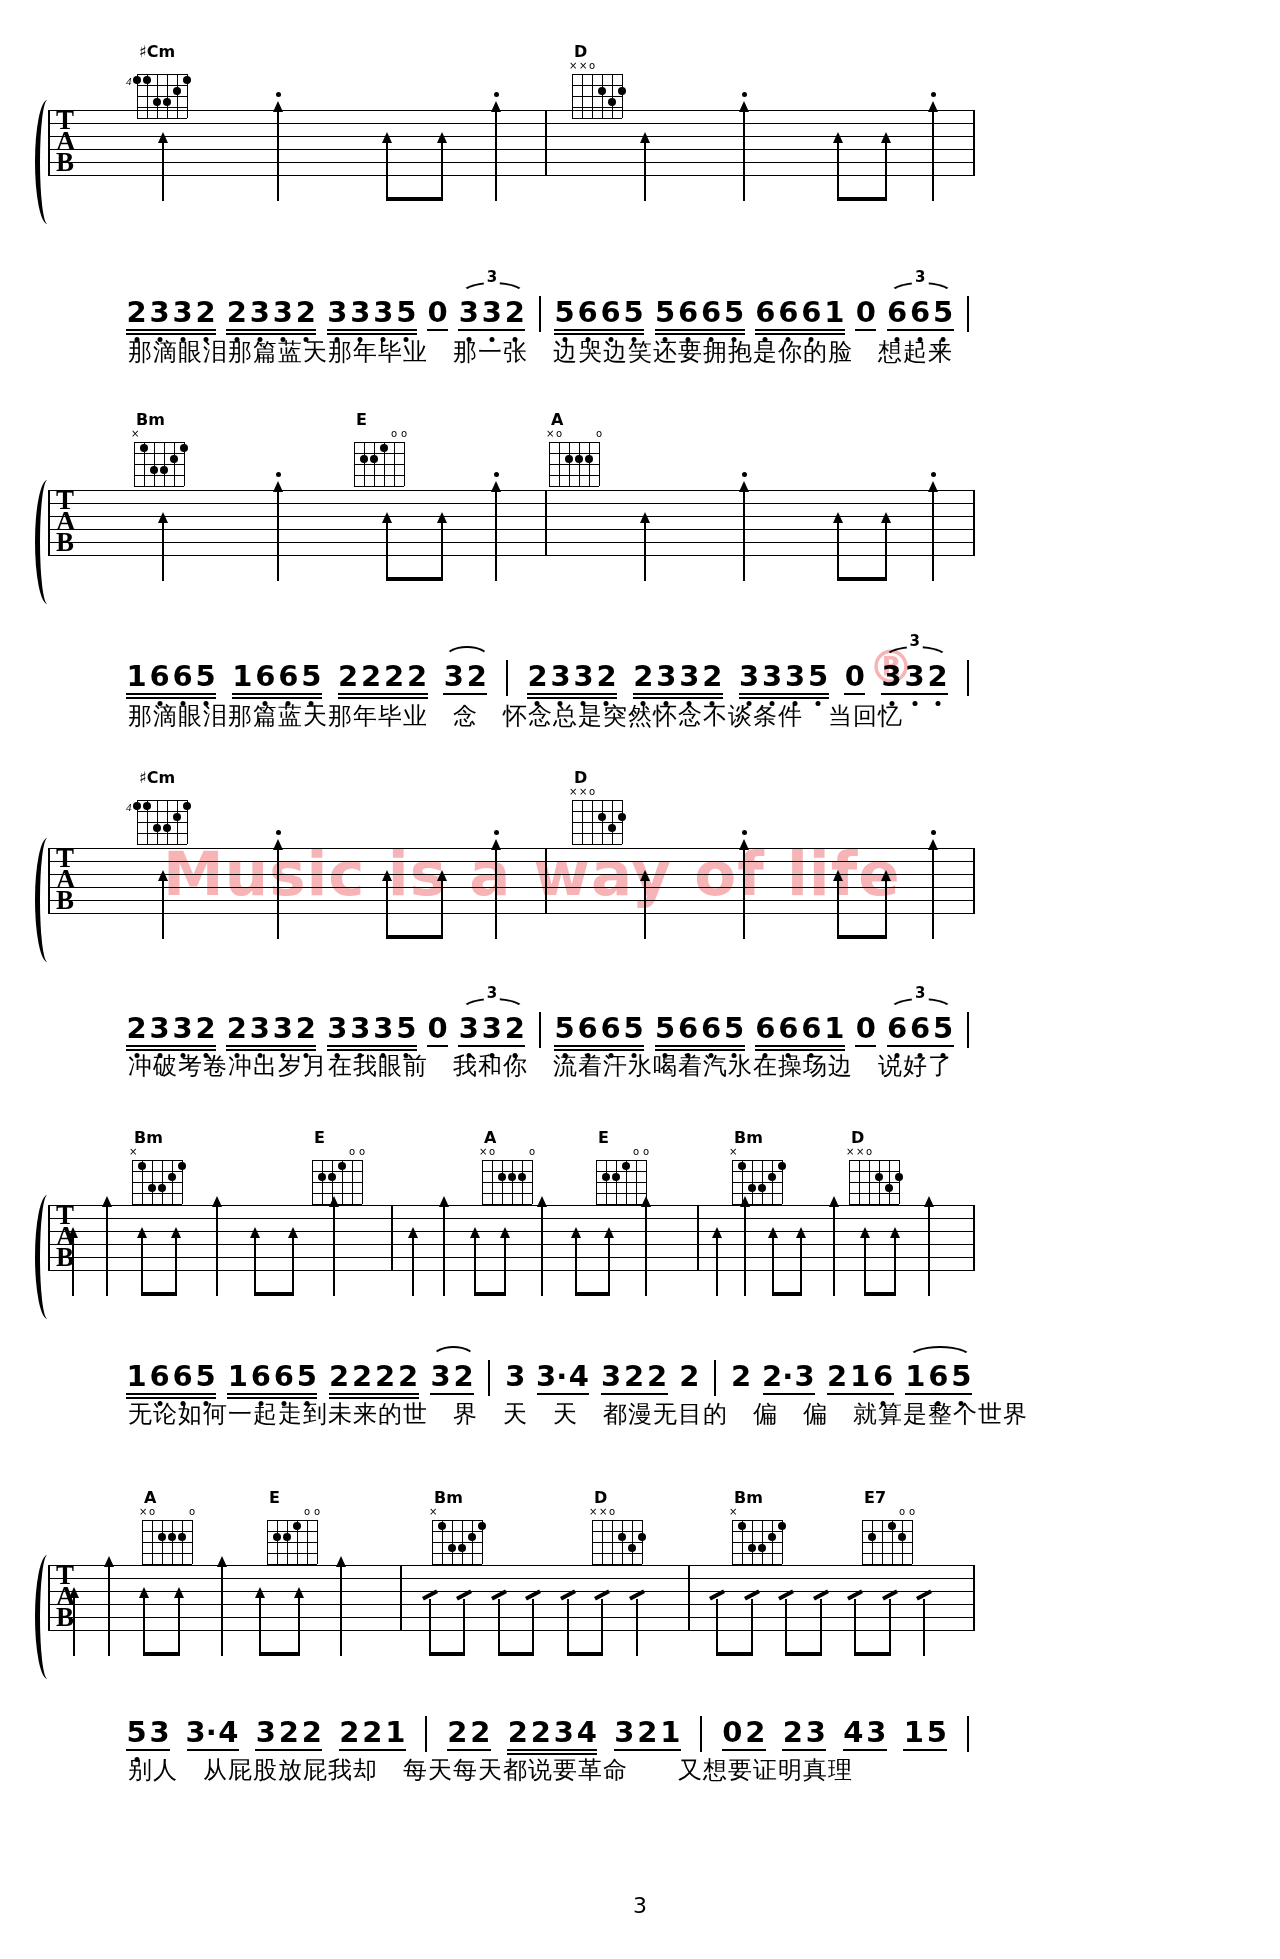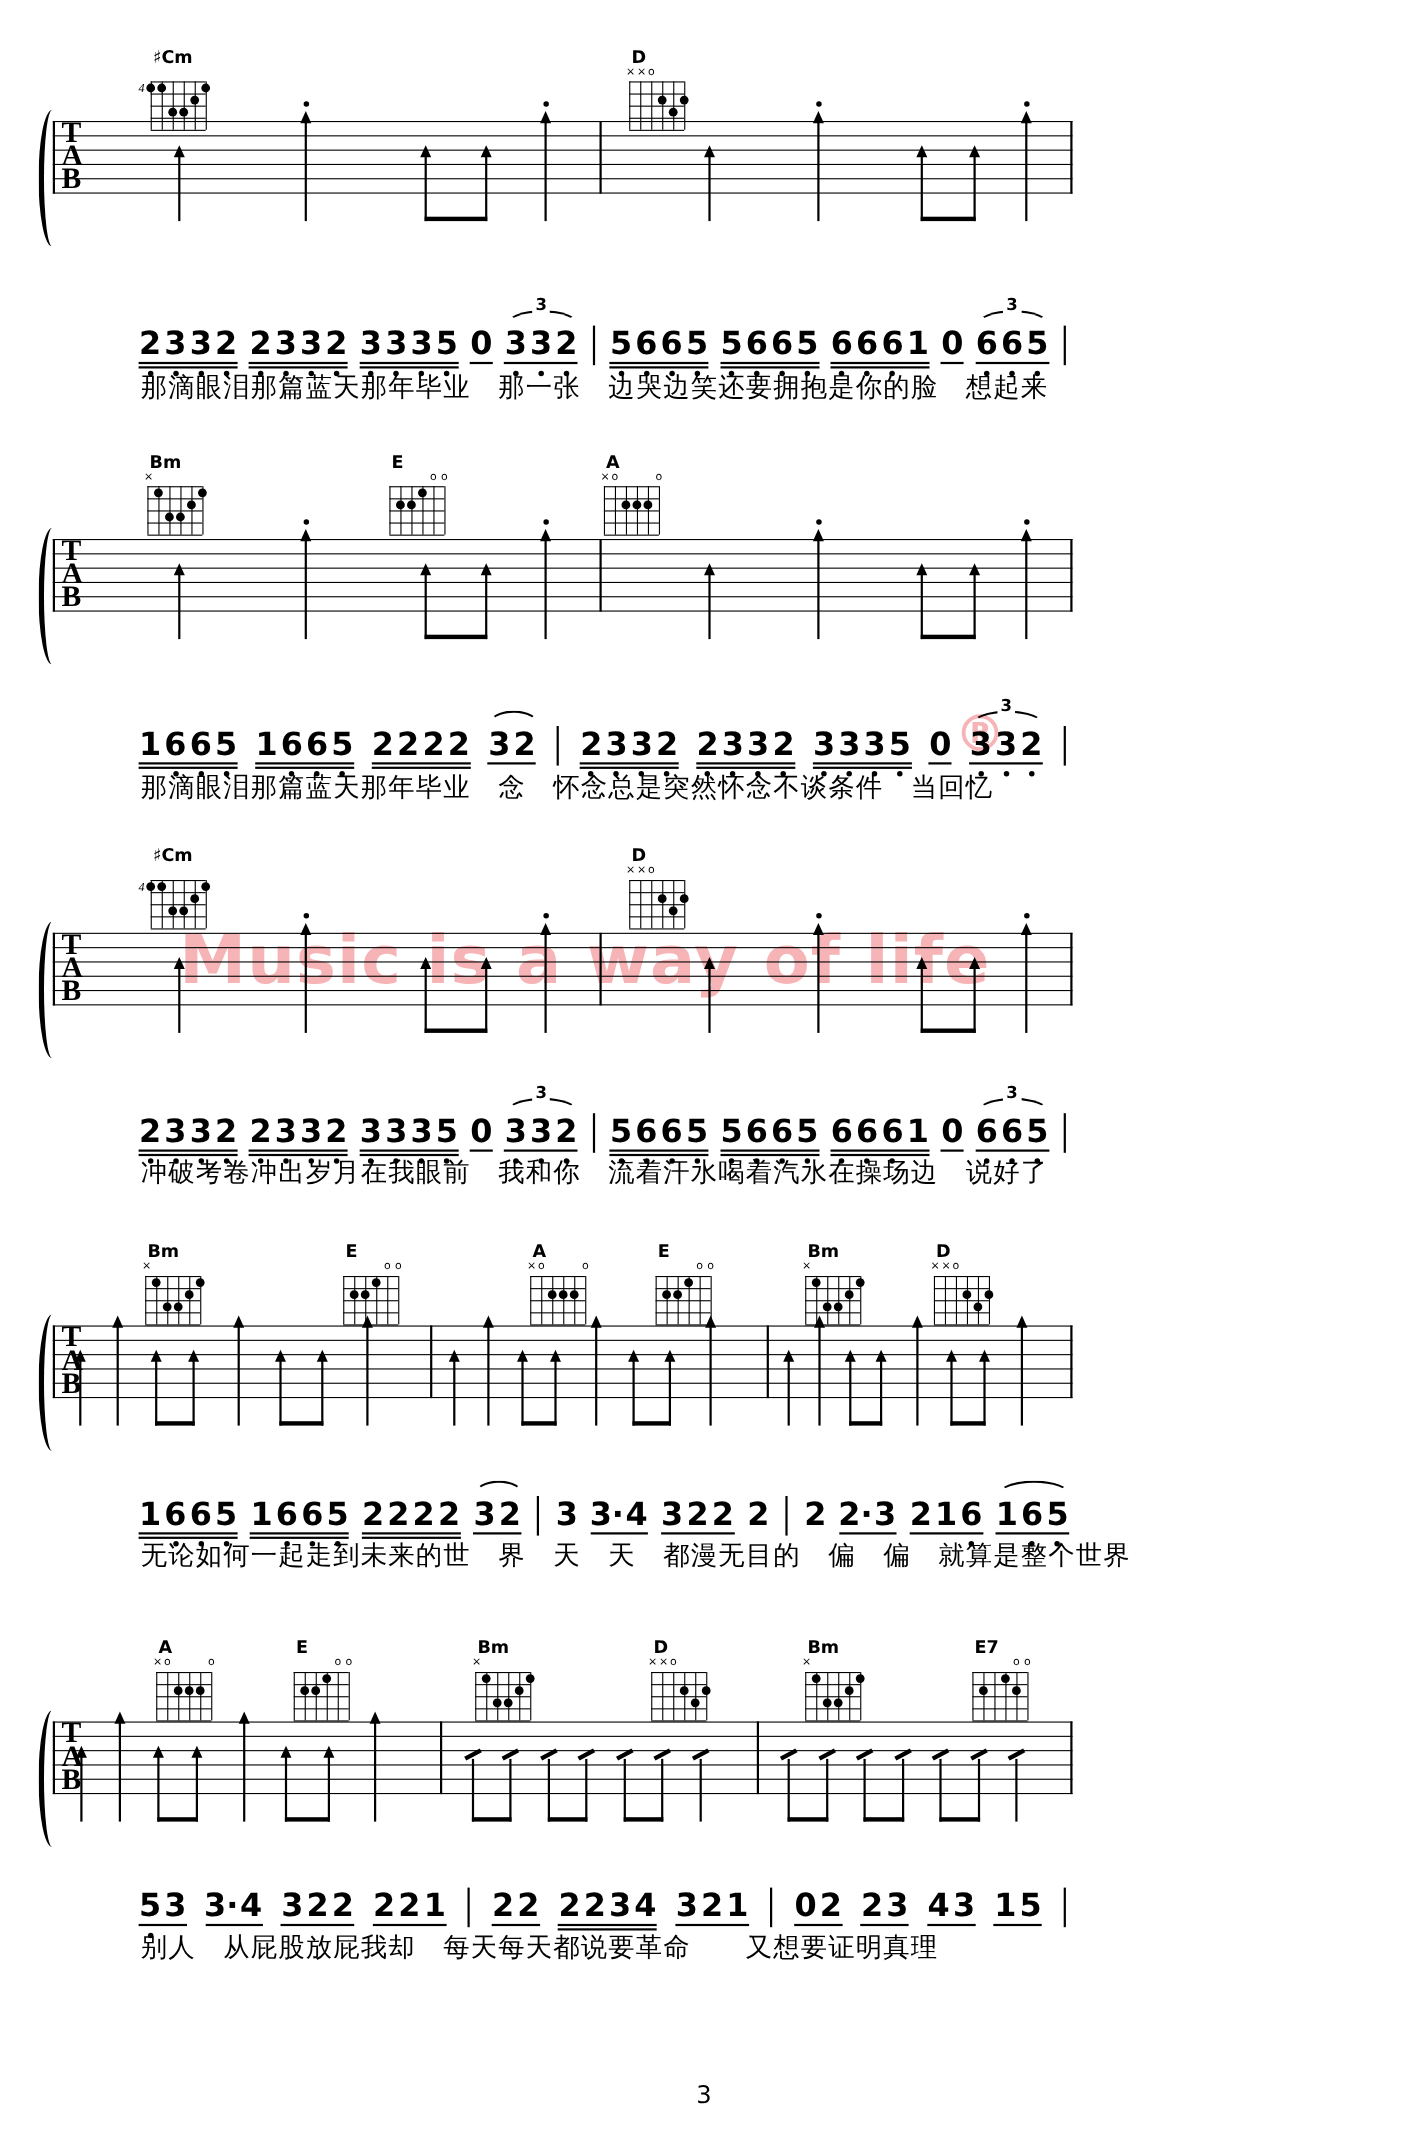--- a/index.html
+++ b/index.html
@@ -940,21 +940,21 @@
           <div class="vl" style="left: 40px;"></div>
           <div class="vl" style="left: 50px;"></div>
           <div class="mk" style="left: -3px;">×</div>
           <div class="cdot" style="top: 2px; left: 6px;"></div>
           <div class="cdot" style="top: 2px; left: 46px;"></div>
           <div class="cdot" style="top: 13px; left: 36px;"></div>
           <div class="cdot" style="top: 24px; left: 16px;"></div>
           <div class="cdot" style="top: 24px; left: 26px;"></div>
         </div>
       </div>
-      <div class="chord" style="left: 880px; top: 1488px;">
+      <div class="chord" style="left: 858px; top: 1488px;">
         <div class="chname">E7</div>
         <div class="chgrid">
           <div class="hl" style="top: 0px;"></div>
           <div class="hl" style="top: 11px;"></div>
           <div class="hl" style="top: 22px;"></div>
           <div class="hl" style="top: 33px;"></div>
           <div class="hl" style="top: 44px;"></div>
           <div class="vl" style="left: 0px;"></div>
           <div class="vl" style="left: 10px;"></div>
           <div class="vl" style="left: 20px;"></div>

